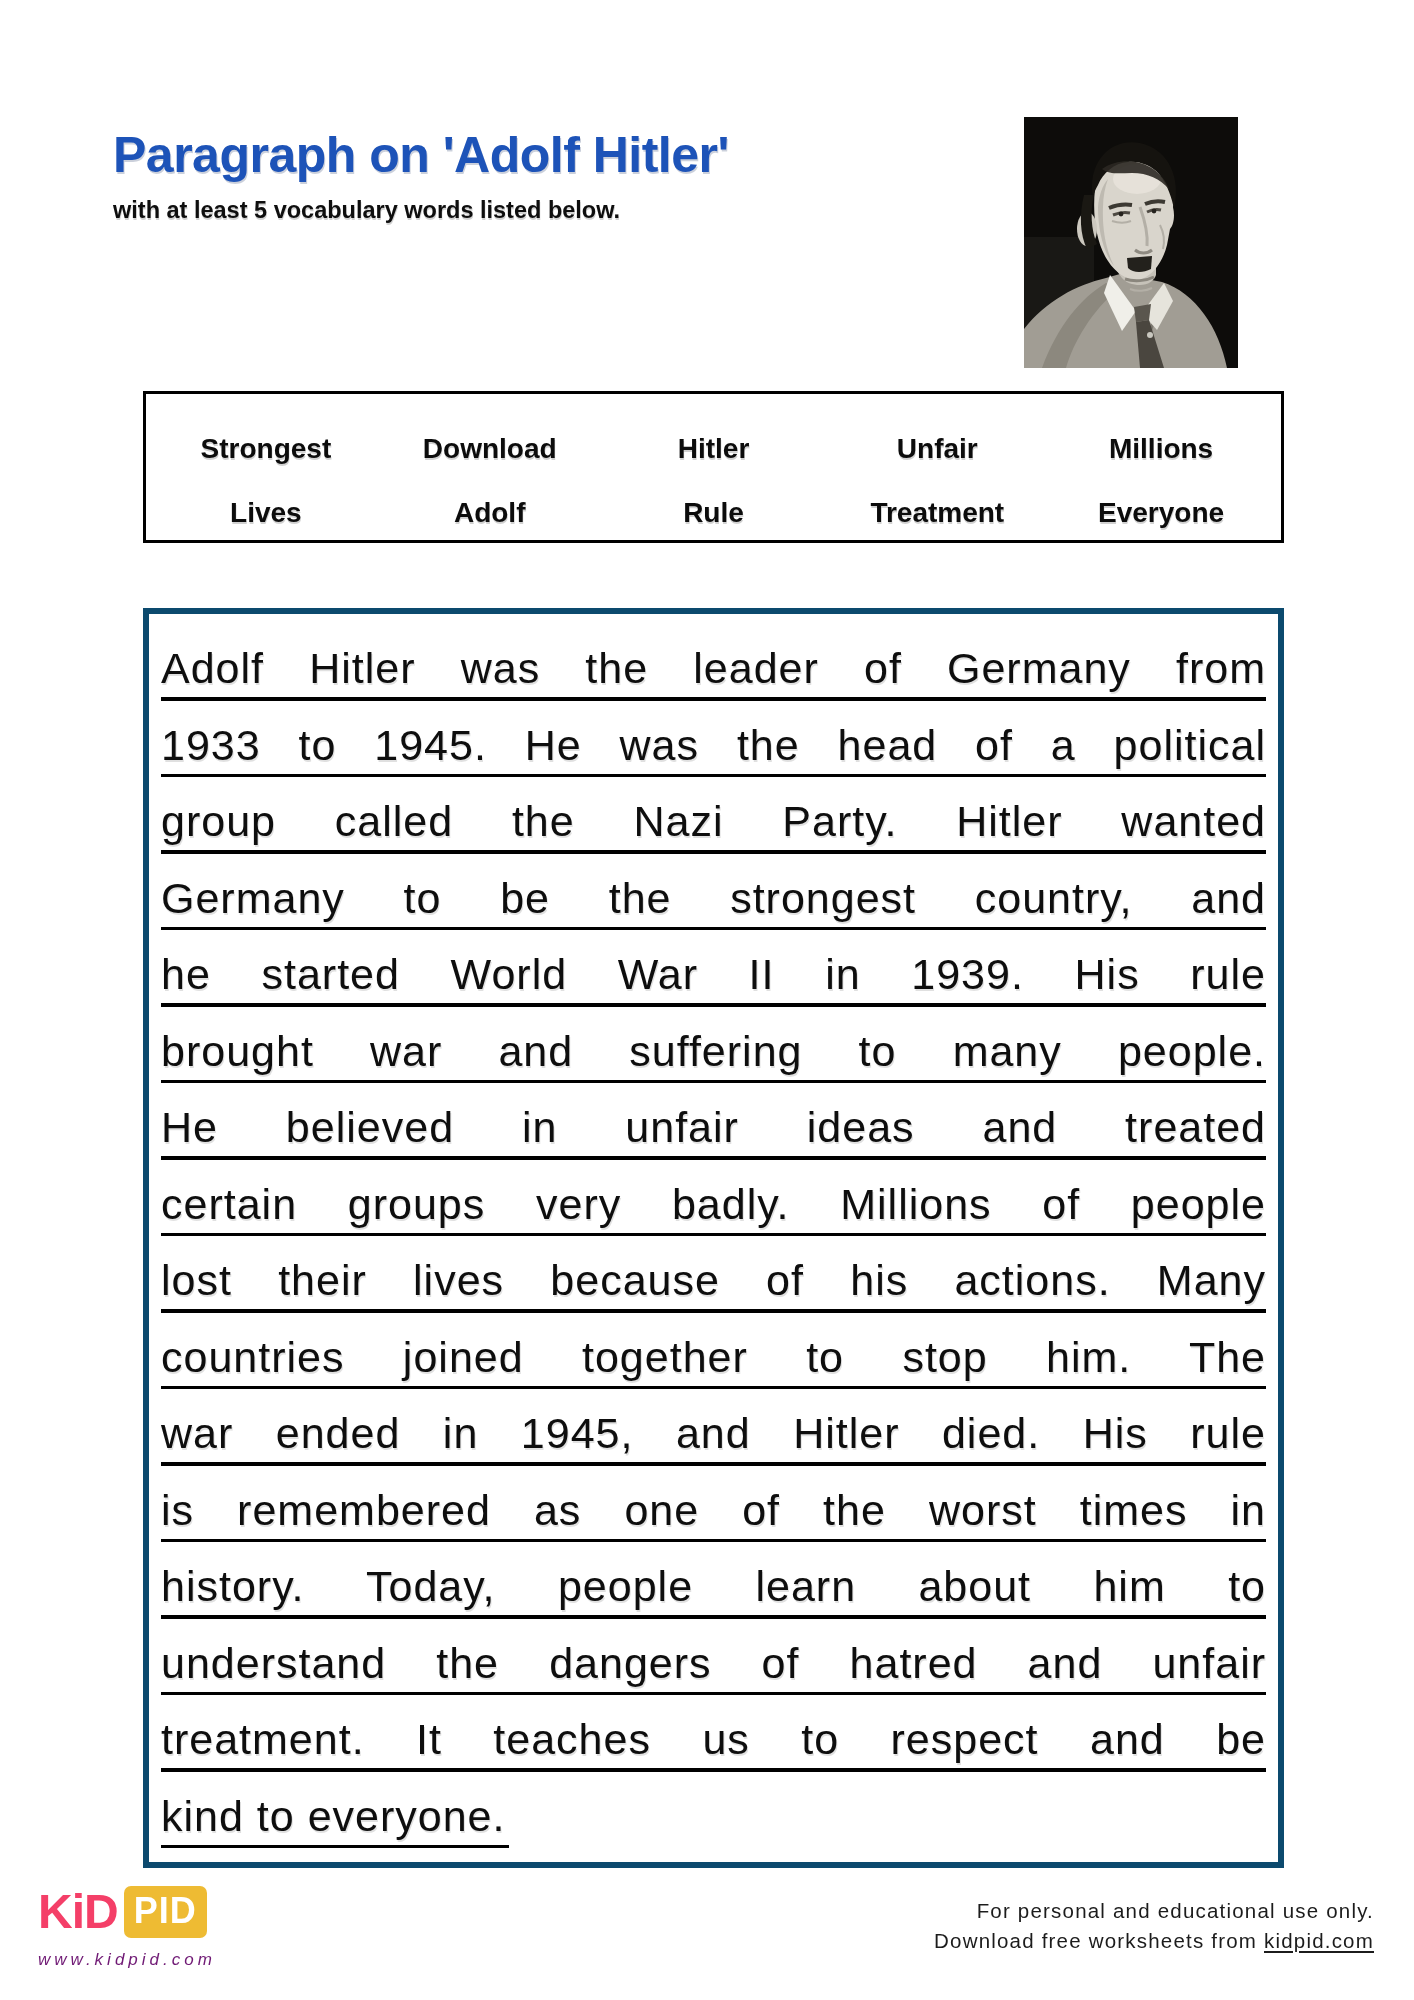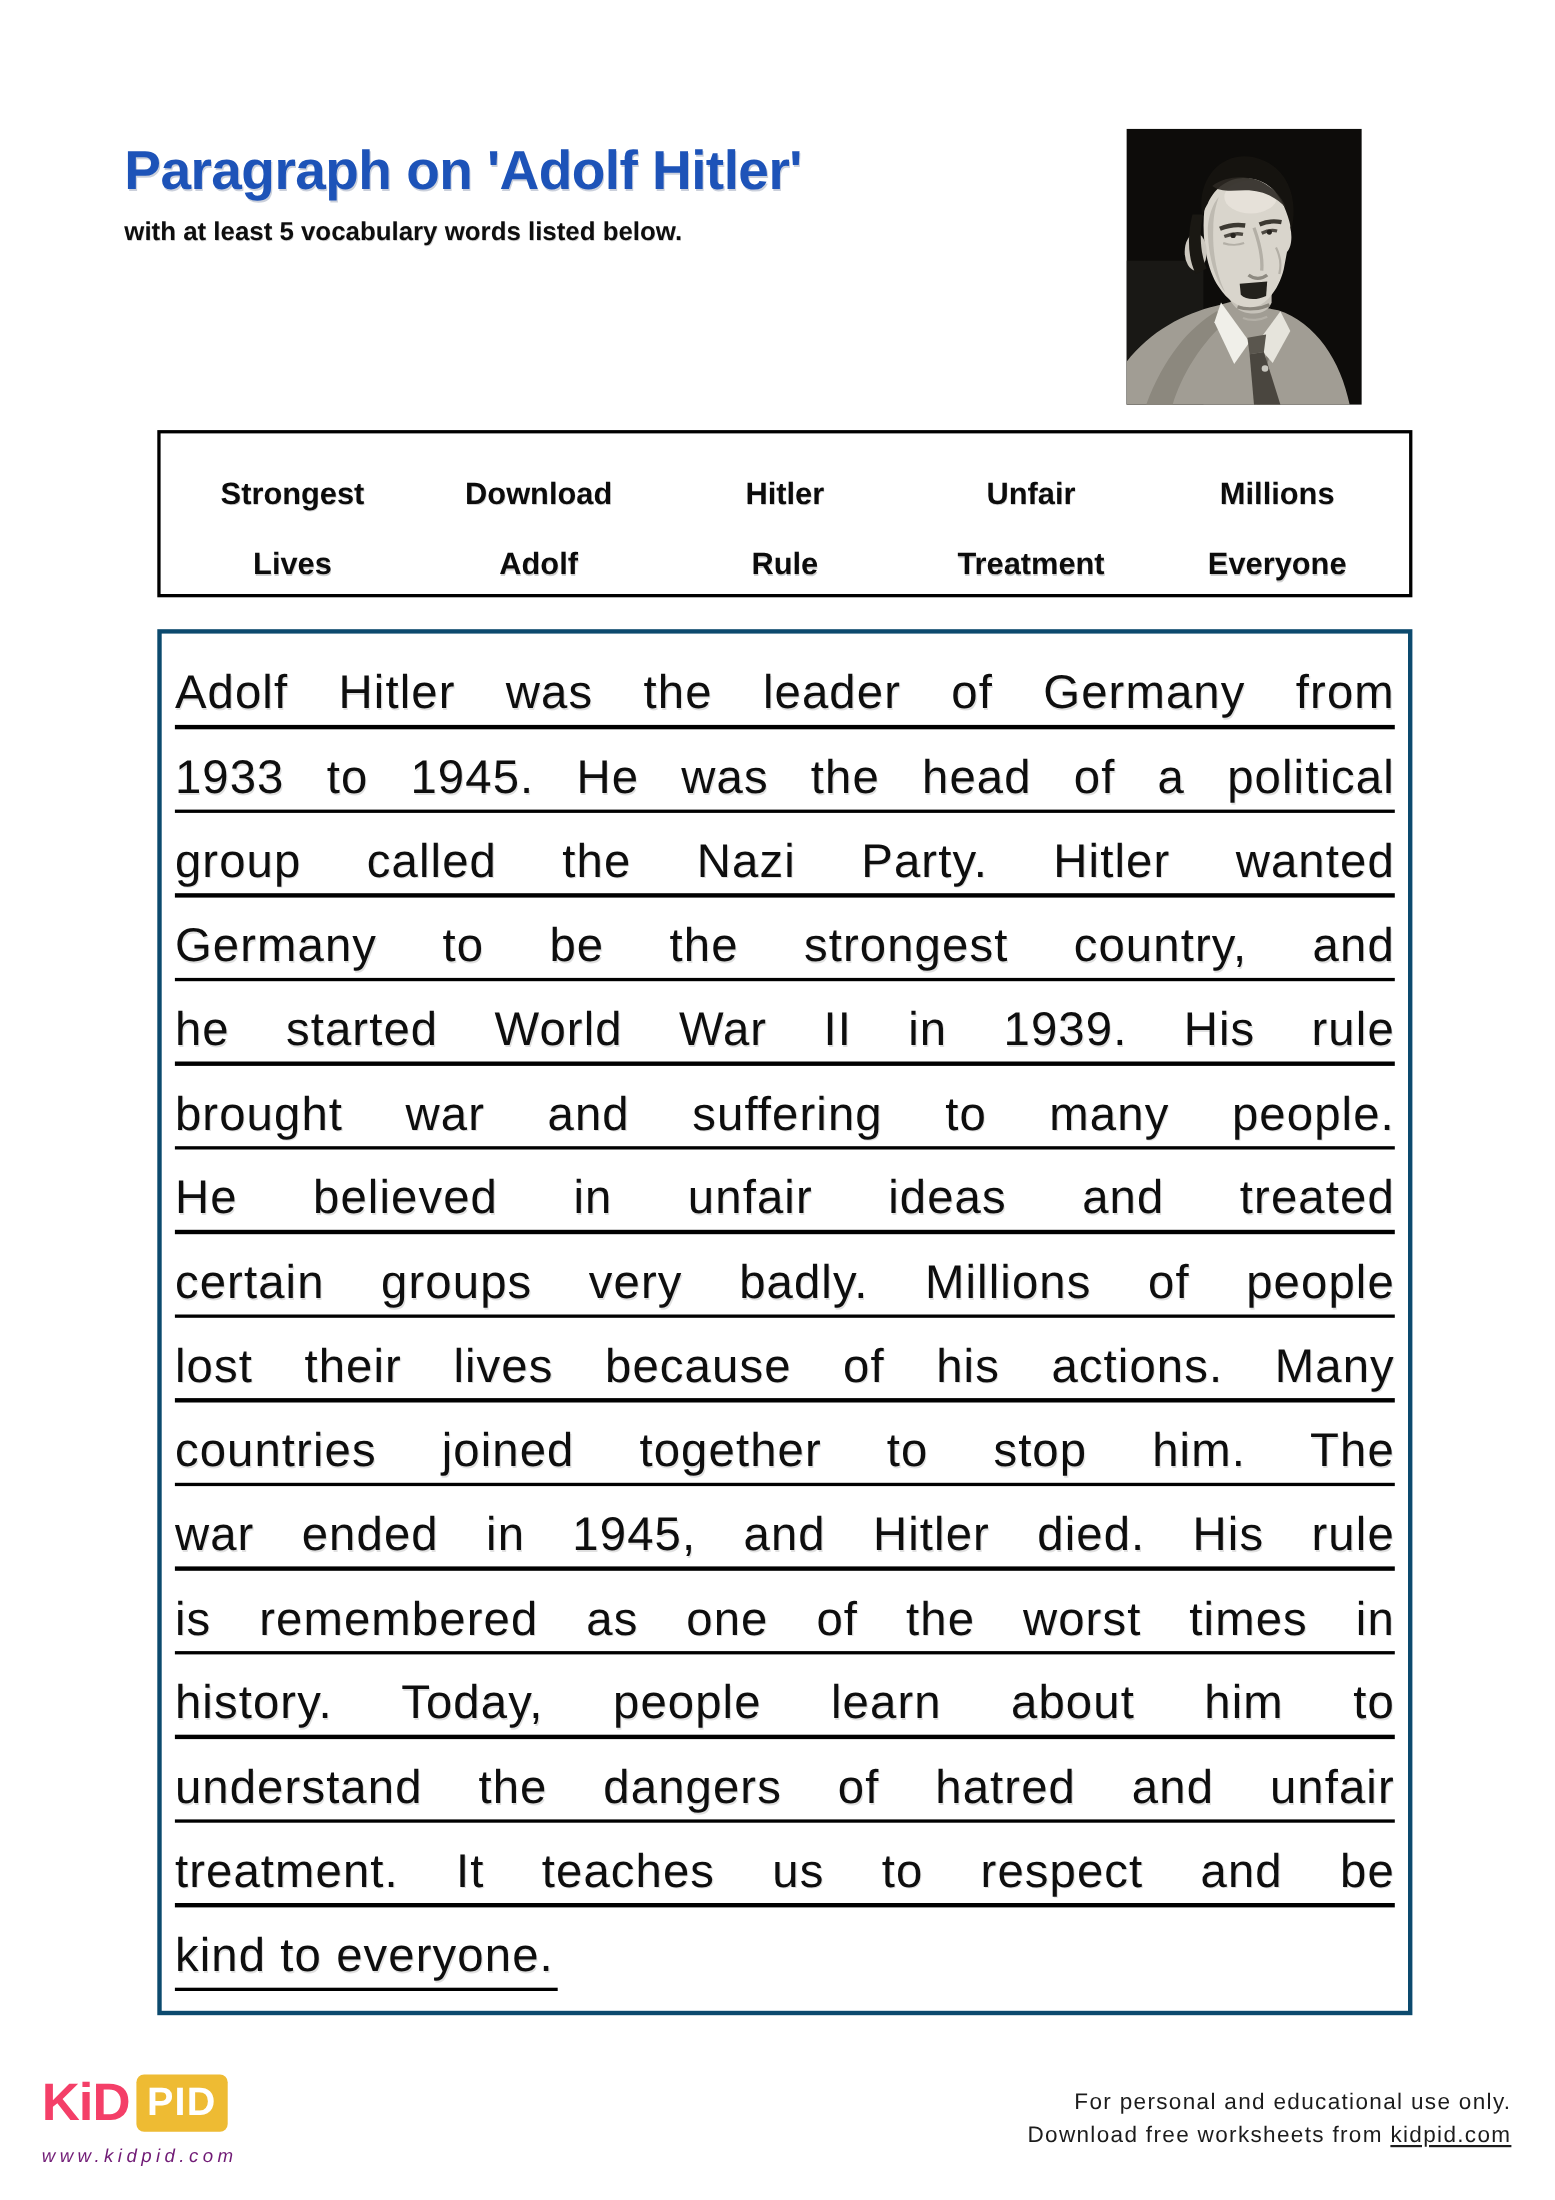--- a/index.html
+++ b/index.html
@@ -45,22 +45,22 @@
   .vocab-row{
     display:grid;grid-template-columns:repeat(5,1fr);
     justify-items:center;align-items:center;margin-top:28px;
   }
   .vocab-row div{
     font-size:28px;font-weight:700;color:#0c0c0c;
     text-shadow:0.5px 1.5px 0 rgba(0,0,0,0.18);
   }
   
   .para-box{
-    position:absolute;left:143px;top:572px;width:1141px;height:1260px;
-    border:4px solid #0c4a6e;
+    position:absolute;left:143px;top:608px;width:1141px;height:1260px;
+    border:6px solid #0c4a6e;
     padding:16px 12px 0 12px;
   }
   .pline{
     position:relative;
     height:76.5px;line-height:76.5px;
     font-size:43px;font-weight:400;letter-spacing:1px;
     color:#0e0e0e;
     text-align:justify;text-align-last:justify;
     white-space:nowrap;
     text-shadow:1px 1.5px 0 rgba(0,0,0,0.12);

